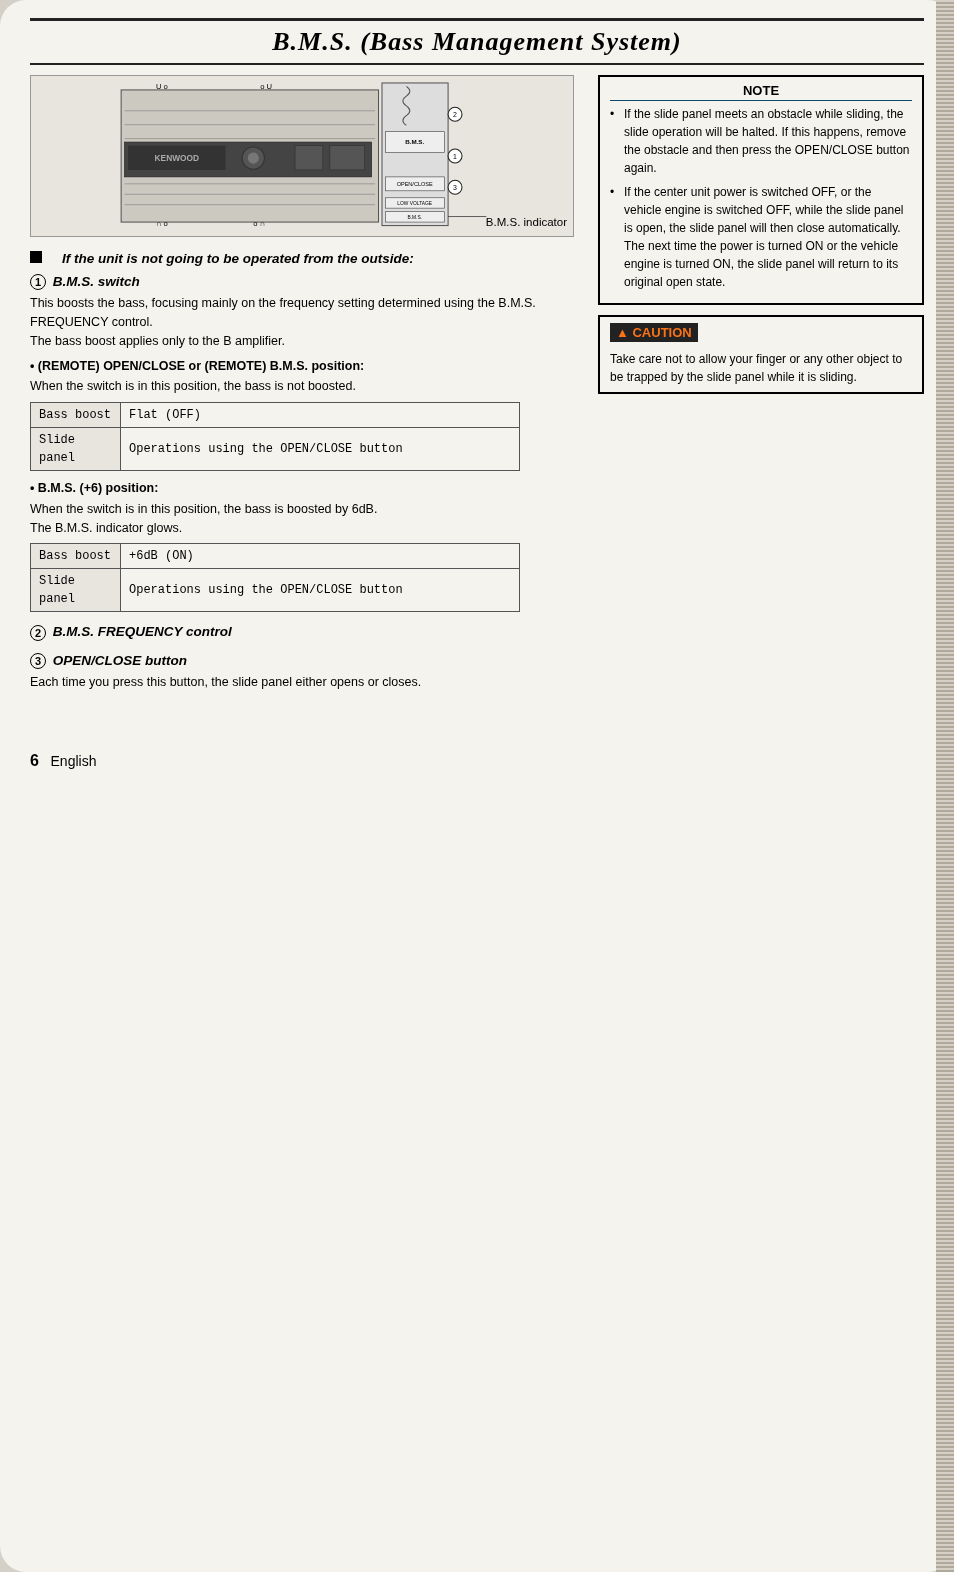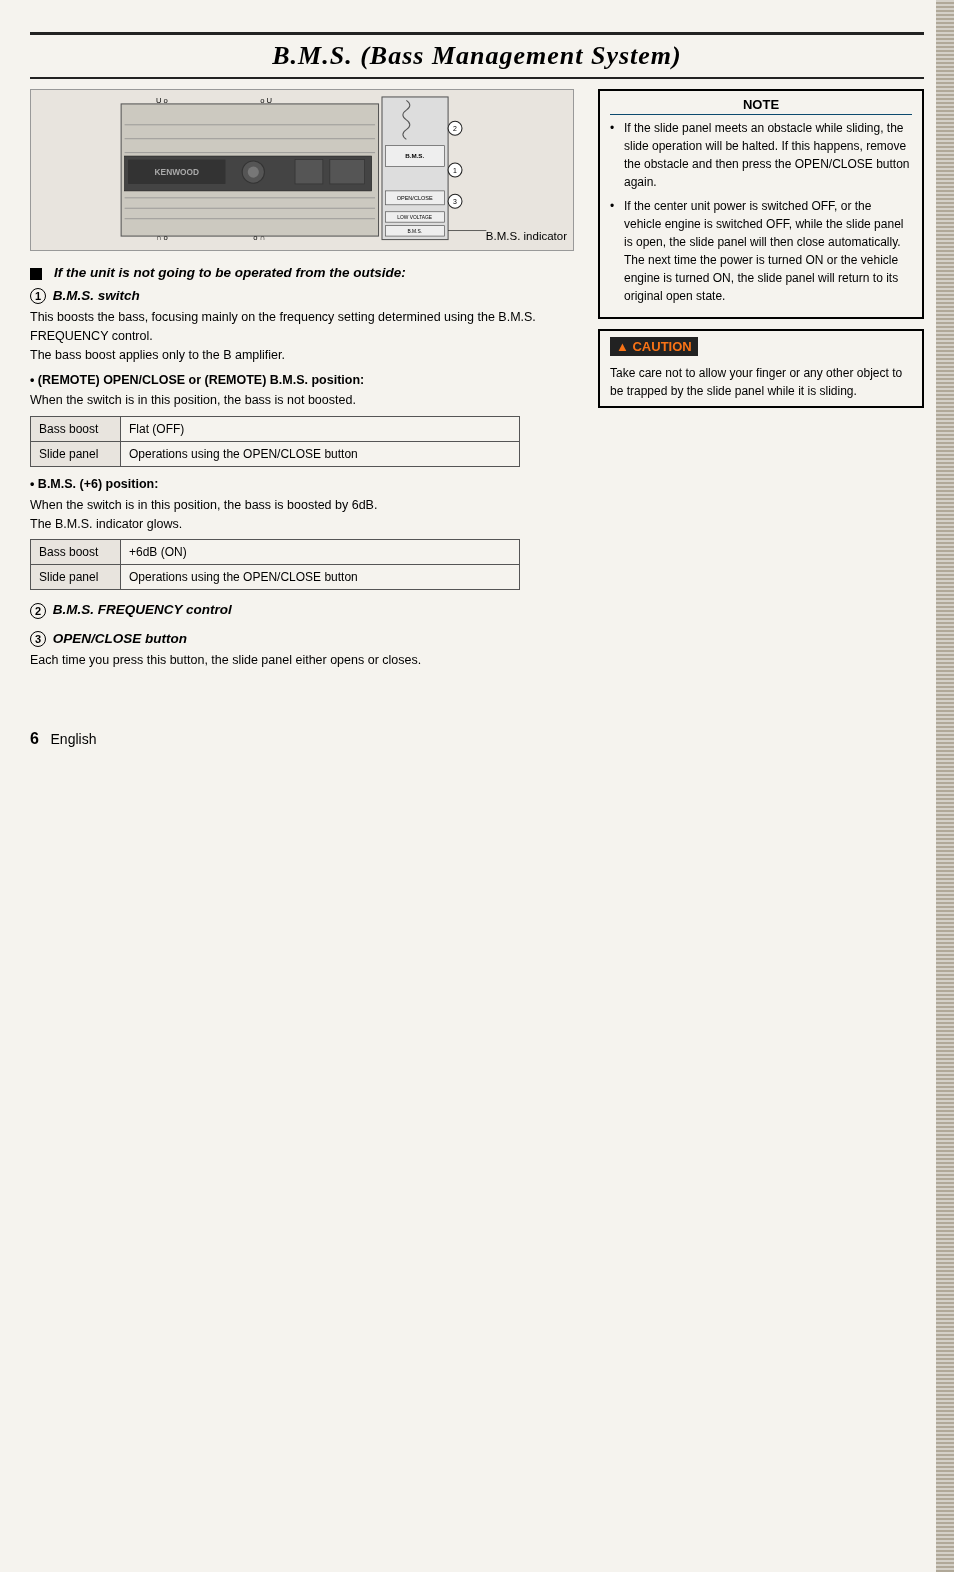--- a/index.html
+++ b/index.html
@@ -9,22 +9,23 @@
       font-size: 13px;
       color: #000;
       width: 954px;
       min-height: 1572px;
     }
     .page {
       background: #f5f3ee;
       margin: 0 auto;
       width: 954px;
       min-height: 1572px;
-      padding: 32px 30px 40px 30px;
+      padding: 18px 30px 40px 30px;
       position: relative;
+      border-radius: 26px;
     }
     
     .top-border {
       border-top: 3px solid #222;
       margin-bottom: 6px;
     }
     
     .page-title {
       font-size: 26px;
       font-weight: bold;
@@ -65,22 +66,22 @@
       width: 100%;
       height: 100%;
     }
     
     .section-heading {
       font-size: 13.5px;
       font-weight: bold;
       font-style: italic;
       margin-bottom: 8px;
       display: flex;
-      align-items: flex-end;
-      gap: 8px;
+      align-items: flex-start;
+      gap: 16px;
     }
     .section-heading .bullet-square {
       display: inline-block;
       width: 12px;
       height: 12px;
       background: #000;
       margin-right: 4px;
       flex-shrink: 0;
     }
     
@@ -117,20 +118,21 @@
       font-size: 12.5px;
       margin-top: 6px;
       margin-bottom: 2px;
     }
     
     .boost-table {
       border-collapse: collapse;
       width: 90%;
       margin: 6px 0 8px 0;
       font-size: 12px;
+      font-family: Liberation Mono, monospace;
     }
     .boost-table td {
       border: 1px solid #555;
       padding: 3px 8px;
       vertical-align: middle;
     }
     .boost-table td:first-child {
       width: 90px;
       background: #e8e4de;
     }

